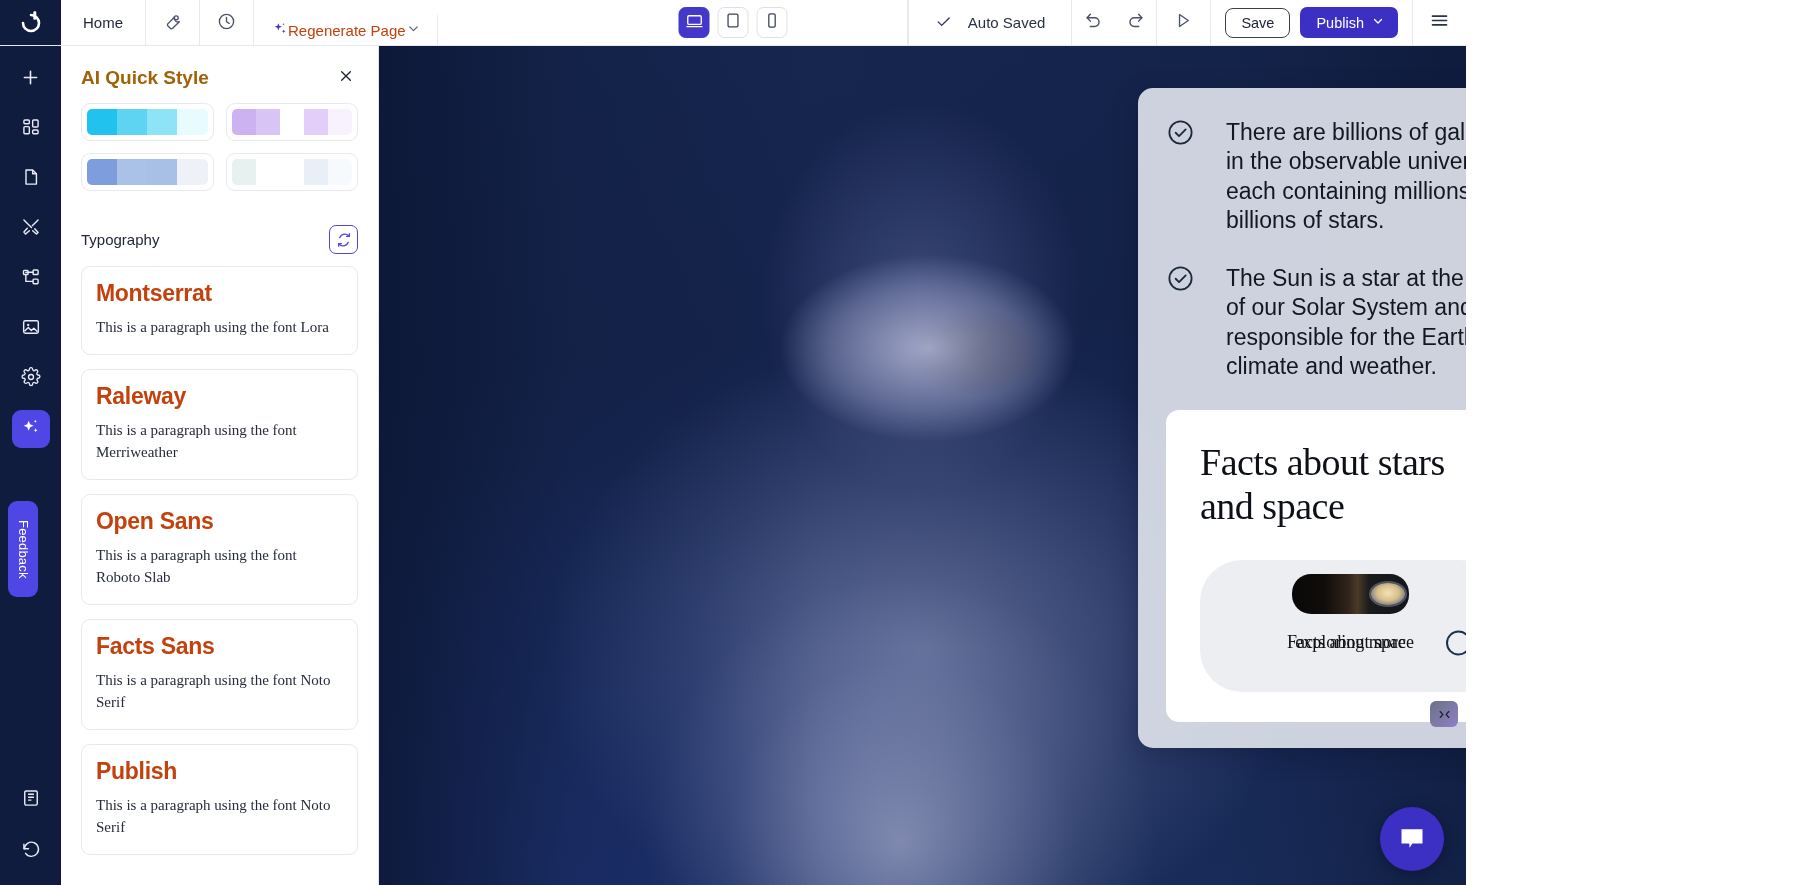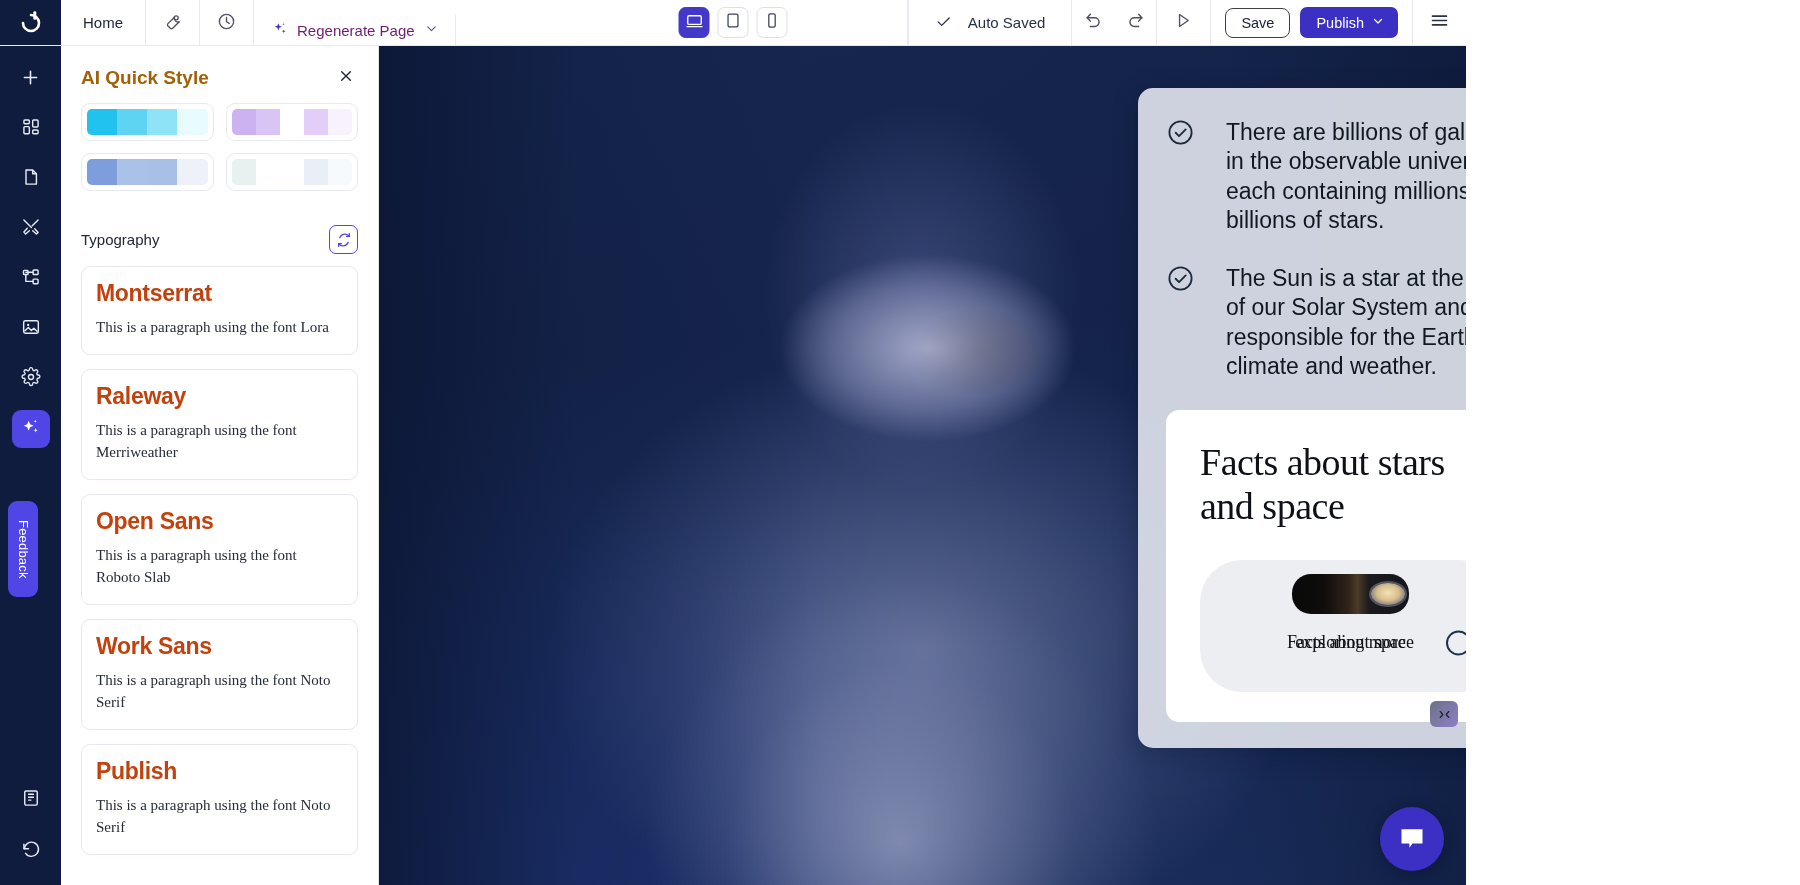--- a/index.html
+++ b/index.html
@@ -48,23 +48,23 @@
     border-right: 1px solid #e7e9ee;
     cursor: pointer;
     white-space: nowrap;
   }
   .tb-icon-btn {
     width: 54px;
     padding: 0;
     color: #4b5168;
   }
   .tb-regen {
-    gap: 9px;
+    gap: 0;
     padding: 0 16px 0 18px;
-    color: #701a75;
+    color: #c2410c;
     margin-top: 15px;
   }
   .tb-regen .sparkle { color: #4338ca; }
   .tb-spacer { flex: 1 1 auto; border-right: 1px solid #e7e9ee; }
 
   .viewport-toggle {
     position: absolute;
     left: 50%;
     transform: translateX(-50%);
     top: 7px;
@@ -745,21 +745,21 @@
         </div>
         <div class="font-card">
           <div class="font-name">Raleway</div>
           <div class="font-sample">This is a paragraph using the font Merriweather</div>
         </div>
         <div class="font-card">
           <div class="font-name">Open Sans</div>
           <div class="font-sample">This is a paragraph using the font Roboto Slab</div>
         </div>
         <div class="font-card">
-          <div class="font-name">Work Sans</div>
+          <div class="font-name">Facts Sans</div>
           <div class="font-sample">This is a paragraph using the font Noto Serif</div>
         </div>
         <div class="font-card">
           <div class="font-name">Publish</div>
           <div class="font-sample">This is a paragraph using the font Noto Serif</div>
         </div>
       </div>
     </div>
 
     <div class="canvas-wrap">

